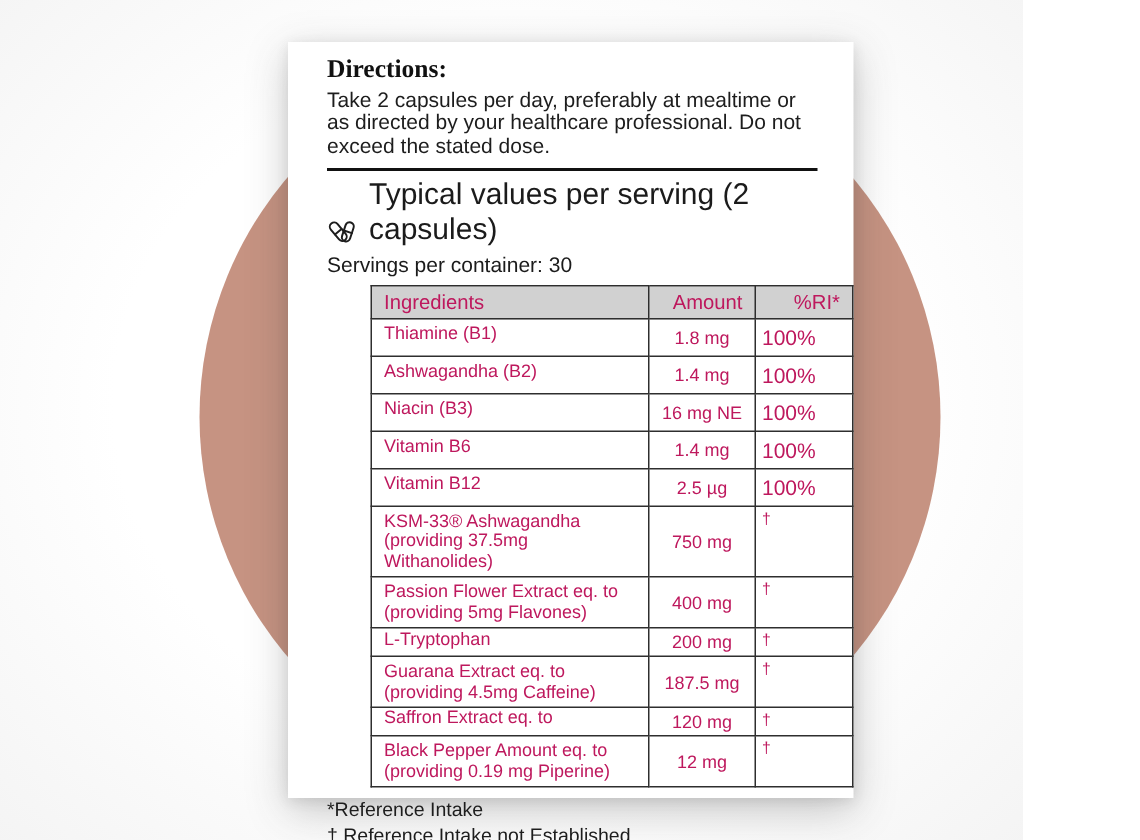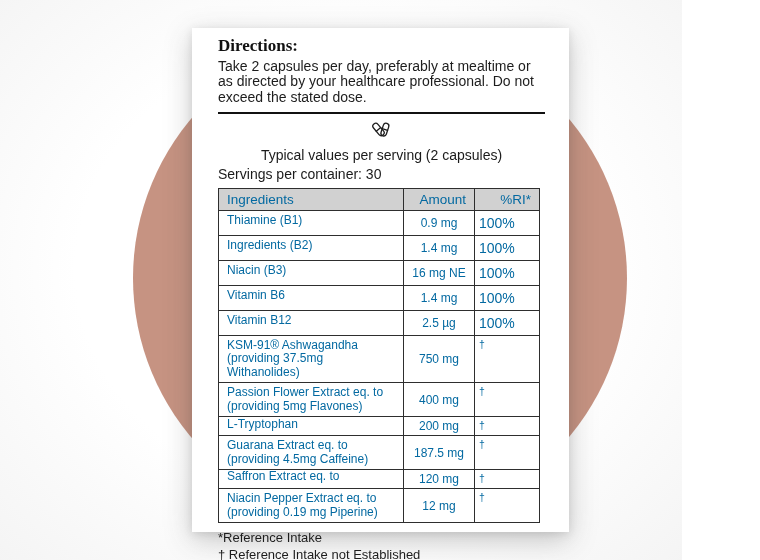--- a/index.html
+++ b/index.html
@@ -45,37 +45,37 @@
     margin: 3px 0 7px 0;
     color: #1d1d1d;
   }
   .divider {
     border: none;
     border-top: 2px solid #111;
     margin: 0 0 5px 0;
   }
   .serving-row {
     display: flex;
-    align-items: center;
+    align-items: flex-end;
     gap: 7px;
     margin: 5px 0 0 0;
-    font-size: 14px;
-    flex-direction: column;
+    font-size: 20px;
   }
   .capsules-icon svg { display: block; }
   .servings-line {
     font-size: 14px;
     margin: 3px 0 6px 0;
   }
   table.ingredients {
     border-collapse: collapse;
     width: 321px;
     table-layout: fixed;
-    color: #0369a1;
+    color: #be185d;
     margin-top: 2px;
+    margin-left: 29px;
   }
   table.ingredients th,
   table.ingredients td {
     border: 1px solid #2e2e2e;
   }
   table.ingredients thead th {
     background: #d1d1d1;
     font-weight: 400;
     font-size: 13.5px;
     padding: 3px 8px;
@@ -155,46 +155,46 @@
       <thead>
         <tr>
           <th class="h-ing">Ingredients</th>
           <th class="h-amt">Amount</th>
           <th class="h-ri">%RI*</th>
         </tr>
       </thead>
       <tbody>
         <tr class="single">
           <td class="name">Thiamine (B1)</td>
-          <td class="amt">0.9 mg</td>
-          <td class="ri">100%</td>
-        </tr>
-        <tr class="single">
-          <td class="name">Ingredients (B2)</td>
+          <td class="amt">1.8 mg</td>
+          <td class="ri">100%</td>
+        </tr>
+        <tr class="single">
+          <td class="name">Ashwagandha (B2)</td>
           <td class="amt">1.4 mg</td>
           <td class="ri">100%</td>
         </tr>
         <tr class="single">
           <td class="name">Niacin (B3)</td>
           <td class="amt">16 mg NE</td>
           <td class="ri">100%</td>
         </tr>
         <tr class="single">
           <td class="name">Vitamin B6</td>
           <td class="amt">1.4 mg</td>
           <td class="ri">100%</td>
         </tr>
         <tr class="single">
           <td class="name">Vitamin B12</td>
           <td class="amt">2.5 µg</td>
           <td class="ri">100%</td>
         </tr>
         <tr>
           <td class="name">
-            <span class="sub-line">KSM-91® Ashwagandha</span>
+            <span class="sub-line">KSM-33® Ashwagandha</span>
             <span class="sub-line">(providing 37.5mg Withanolides)</span>
           </td>
           <td class="amt">750 mg</td>
           <td class="ri nd">†</td>
         </tr>
         <tr>
           <td class="name">
             <span class="sub-line">Passion Flower Extract eq. to</span>
             <span class="sub-line">(providing 5mg Flavones)</span>
           </td>
@@ -214,21 +214,21 @@
           <td class="amt">187.5 mg</td>
           <td class="ri nd">†</td>
         </tr>
         <tr class="single">
           <td class="name">Saffron Extract eq. to</td>
           <td class="amt">120 mg</td>
           <td class="ri nd">†</td>
         </tr>
         <tr>
           <td class="name">
-            <span class="sub-line">Niacin Pepper Extract eq. to</span>
+            <span class="sub-line">Black Pepper Amount eq. to</span>
             <span class="sub-line">(providing 0.19 mg Piperine)</span>
           </td>
           <td class="amt">12 mg</td>
           <td class="ri nd">†</td>
         </tr>
       </tbody>
     </table>
 
     <div class="footnotes">
       <div>*Reference Intake</div>

